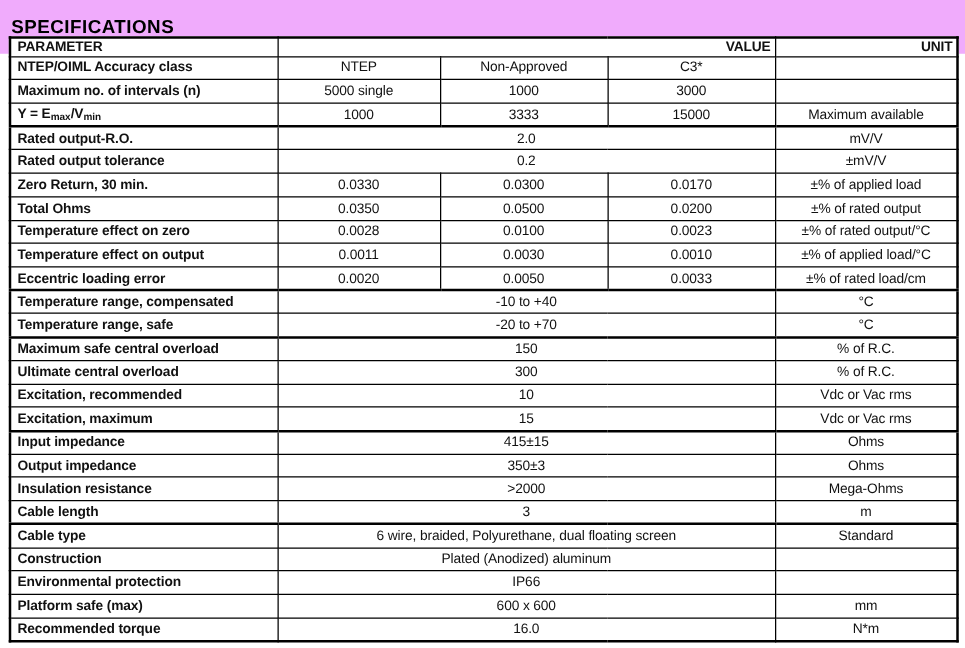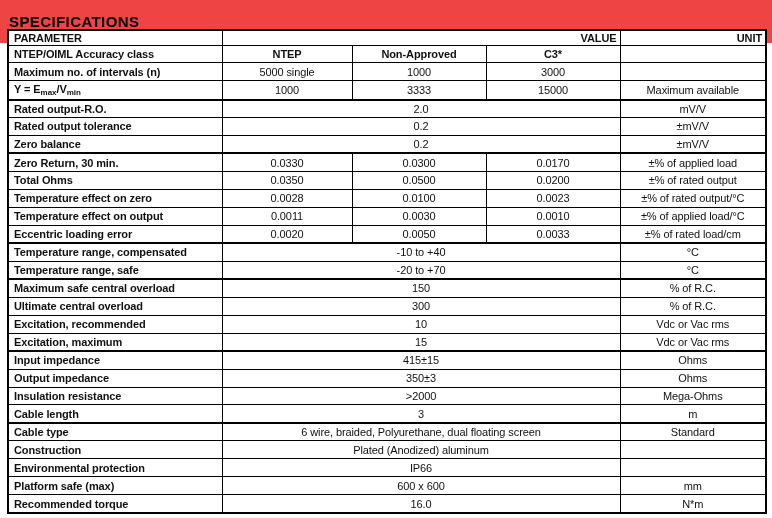--- a/index.html
+++ b/index.html
@@ -8,21 +8,21 @@
     width: 772px; height: 518px;
     position: relative;
     background: #ffffff;
     font-family: "Liberation Sans", sans-serif;
     color: #111111;
     overflow: hidden;
   }
   .band {
     position: absolute; left: 0; top: 0;
     width: 772px; height: 43px;
-    background: #ef4444;
+    background: #f0abfc;
     display: flex; align-items: center;
   }
   .band .title {
     font-weight: bold;
     font-size: 15px;
     letter-spacing: 0.4px;
     color: #000000;
     padding-left: 9px;
   }
   table.spec {
@@ -49,21 +49,21 @@
     font-weight: bold;
     text-align: right;
   }
   thead th.param-h { text-align: left; padding-left: 5px; }
   td.param {
     font-weight: bold;
     text-align: left;
     padding-left: 5px;
   }
   td { text-align: center; font-weight: normal; }
-  td.bold { font-weight: bold; }
+  td.bold { font-weight: normal; }
   tr.group-end td { border-bottom-width: 2px; }
   sub {
     font-size: 8px;
     vertical-align: -2px;
     font-weight: bold;
     letter-spacing: 0;
   }
 </style>
 </head>
 <body>
@@ -112,25 +112,20 @@
       <tr>
         <td class="param"><span>Rated output-R.O.</span></td>
         <td colspan="3">2.0</td>
         <td>mV/V</td>
       </tr>
       <tr>
         <td class="param"><span>Rated output tolerance</span></td>
         <td colspan="3">0.2</td>
         <td>±mV/V</td>
       </tr>
-      <tr class="group-end">
-        <td class="param"><span>Zero balance</span></td>
-        <td colspan="3">0.2</td>
-        <td>±mV/V</td>
-      </tr>
       <tr>
         <td class="param"><span>Zero Return, 30 min.</span></td>
         <td>0.0330</td>
         <td>0.0300</td>
         <td>0.0170</td>
         <td>±% of applied load</td>
       </tr>
       <tr>
         <td class="param"><span>Total Ohms</span></td>
         <td>0.0350</td>

